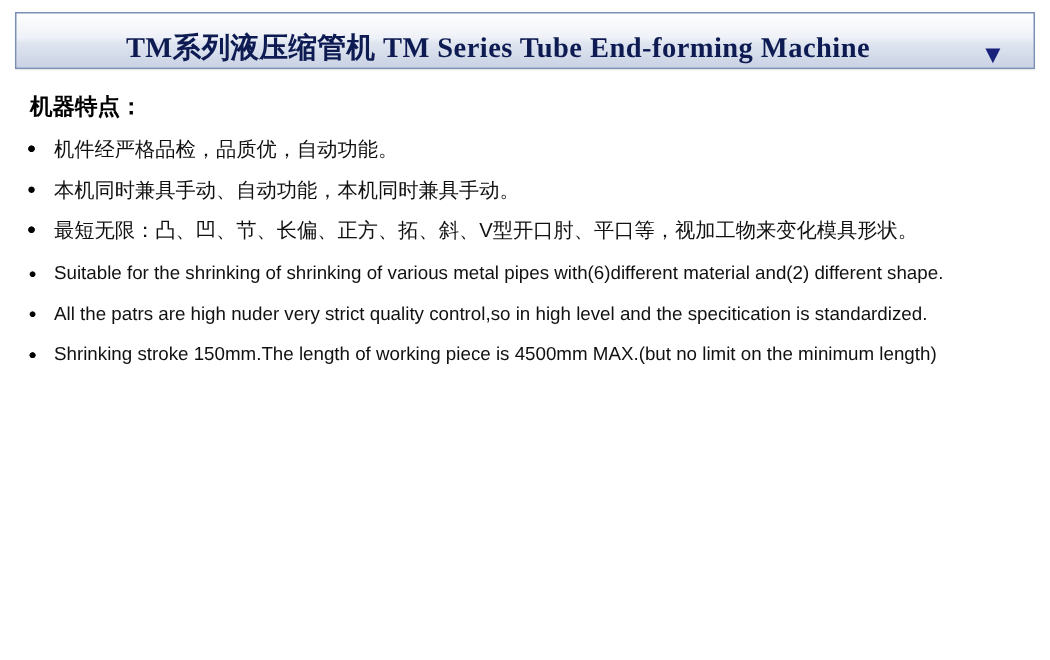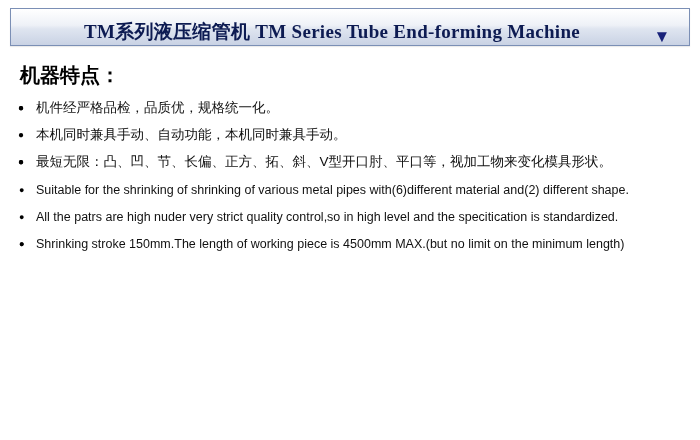--- a/index.html
+++ b/index.html
@@ -52,21 +52,21 @@
     padding-right: 4px;
   }
 
   
   .content {
     padding: 14px 18px 0 18px;
   }
   .section-title {
     font-family: "Liberation Sans", sans-serif;
     font-weight: bold;
-    font-size: 20px;
+    font-size: 15px;
     color: #000000;
     margin: 2px 0 10px 2px;
   }
 
   .cn-list {
     list-style: none;
     margin: 0 0 8px 0;
     padding: 0;
   }
   .cn-list li {
@@ -121,21 +121,21 @@
   <div class="content">
 
     <div class="section-title">机器特点：</div>
 
     <ul class="cn-list">
       <li>
         <span class="bullet">●</span>
       </li>
       <li>
         <span class="bullet">●</span>
-        <span>机件经严格品检，品质优，规格统一化。</span>
+        <span>机件经严格品检，品质优，自动功能。</span>
       </li>
       <li>
         <span class="bullet">●</span>
         <span>本机同时兼具手动、自动功能，本机同时兼具手动。</span>
       </li>
       <li>
         <span class="bullet">●</span>
       </li>
       <li>
         <span class="bullet">●</span>

